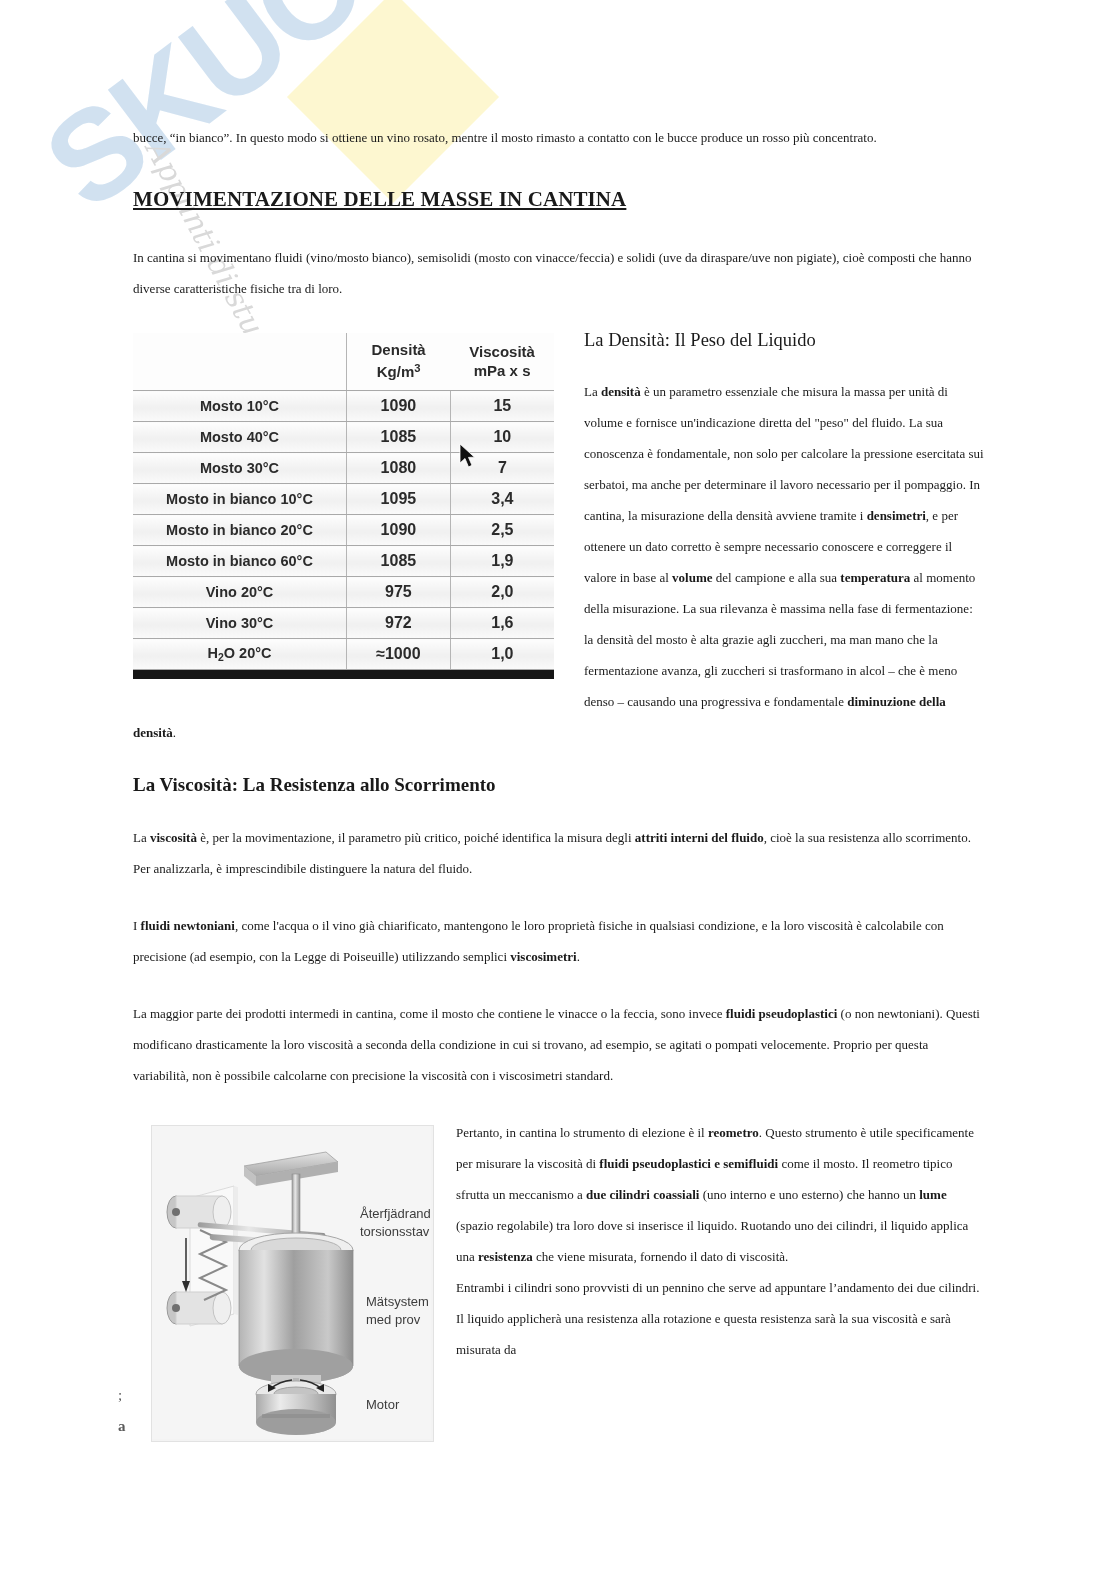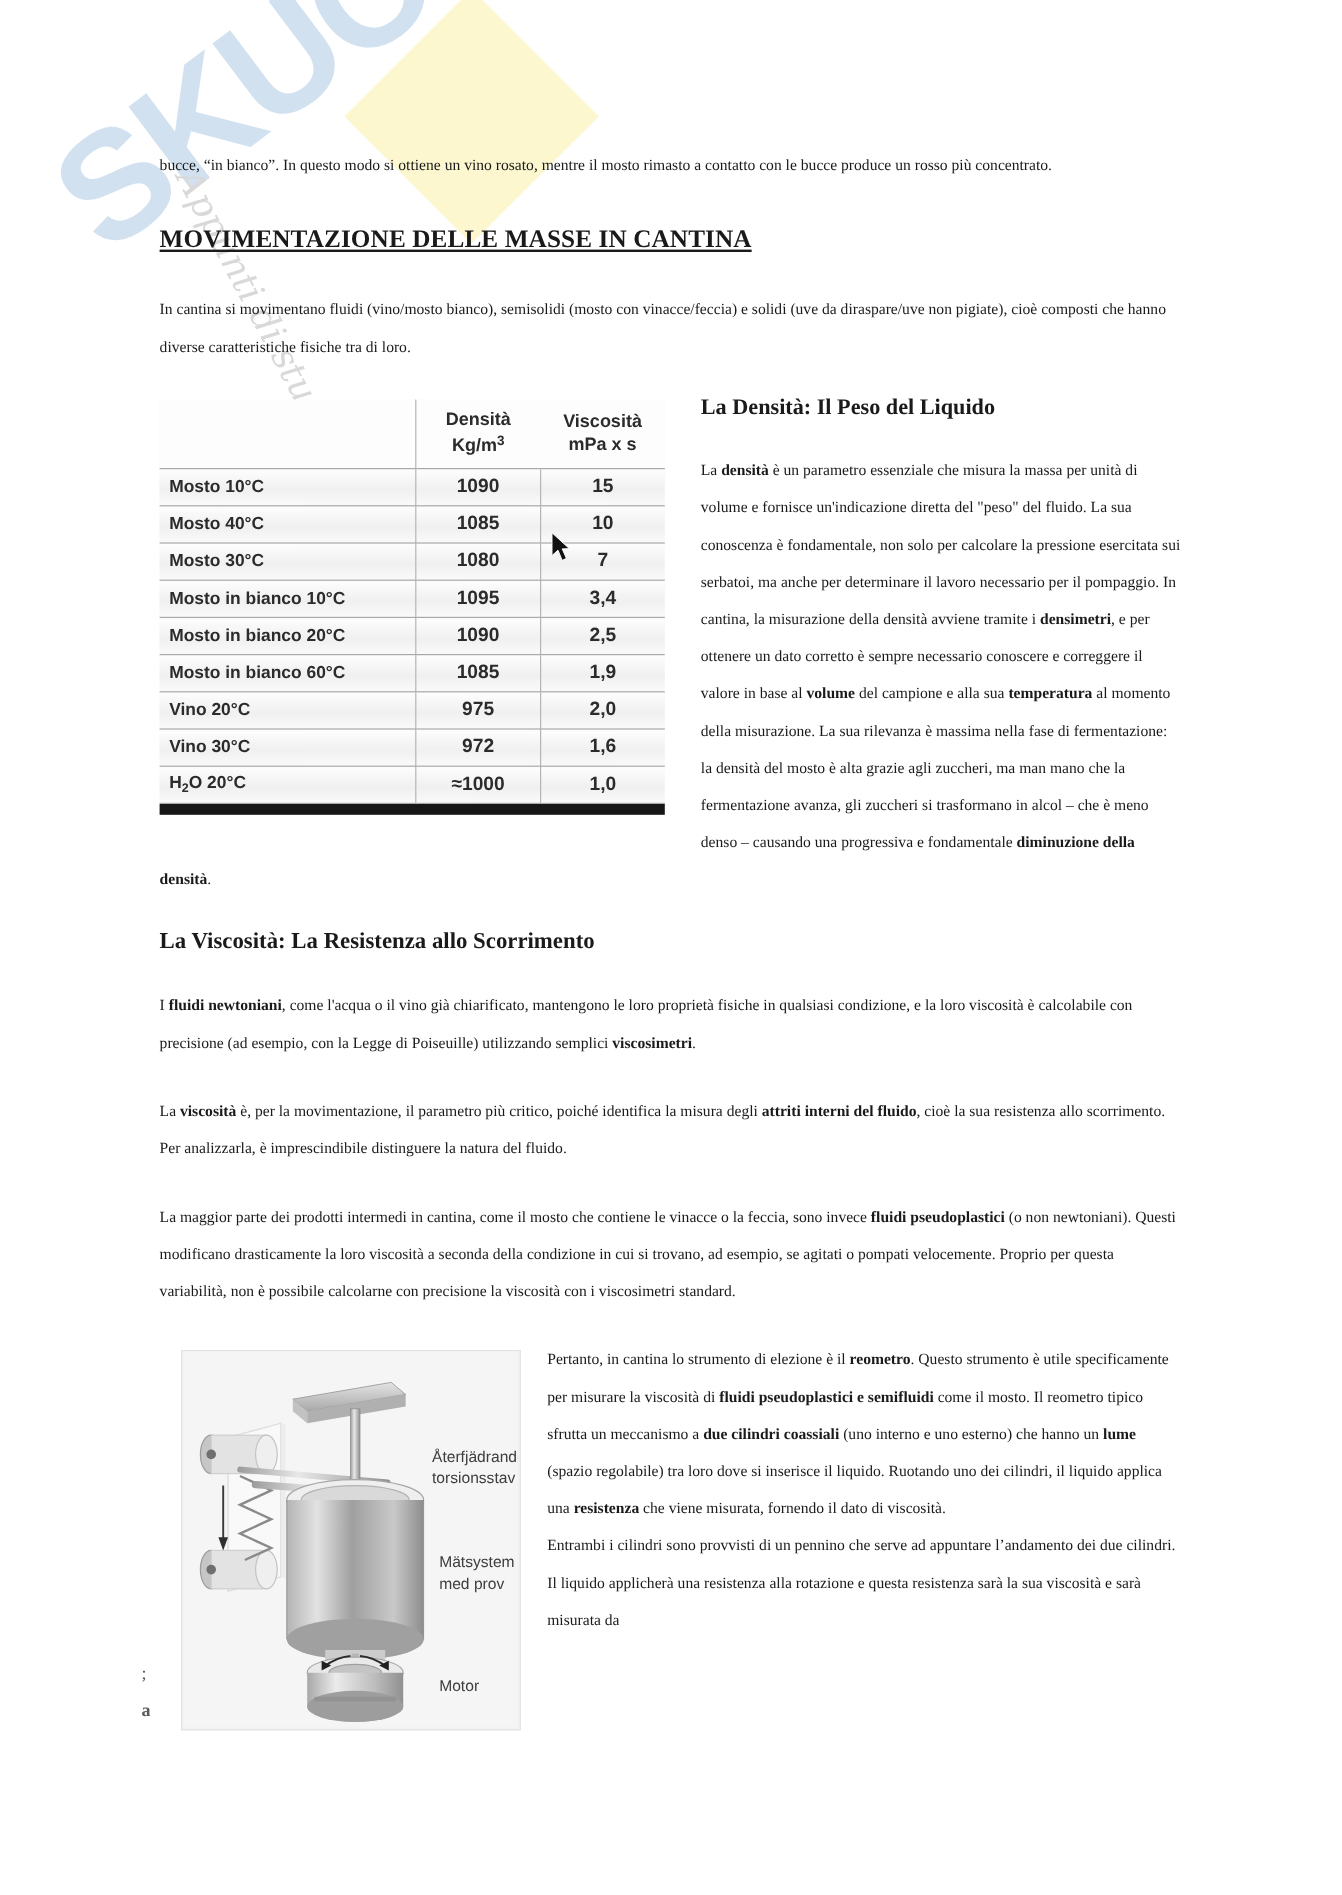--- a/index.html
+++ b/index.html
@@ -85,21 +85,21 @@
 
   h1.section {
     font-size: 21px;
     font-weight: bold;
     margin: 34px 0 30px 0;
     letter-spacing: .1px;
     text-decoration: underline;
   }
   h2.sub {
     font-size: 18.5px;
-    font-weight: bold;
+    font-weight: normal;
     margin: 0 0 25px 0;
   }
   h2.sub-inline {
     font-size: 19px;
     font-weight: bold;
     margin: 0 0 26px 0;
   }
 
   
   .table-figure {
@@ -128,21 +128,21 @@
     border-top: none;
     text-align: center;
     padding: 7px 4px 9px 4px;
     font-size: 15px;
     line-height: 19px;
     background: #fdfdfd;
   }
   table.densities thead th.lbl-head { border-bottom: 1px solid #a9a9a9; }
   table.densities th.col-label,
   table.densities td.col-label {
-    text-align: left;
+    text-align: center;
     width: 205px;
     border-right: 1px solid #b5b5b5;
   }
   table.densities td.num {
     text-align: center;
     font-size: 16px;
   }
   table.densities td.v-dens { border-right: 1px solid #b5b5b5; width: 107px; }
   .table-blackbar {
     height: 9px;
@@ -272,22 +272,22 @@
       </table>
       <div class="table-blackbar"></div>
     </div>
 
     <h2 class="sub">La Densità: Il Peso del Liquido</h2>
     <p class="body" id="density-par">La <b>densità</b> è un parametro essenziale che misura la massa per unità di volume e fornisce un'indicazione diretta del "peso" del fluido. La sua conoscenza è fondamentale, non solo per calcolare la pressione esercitata sui serbatoi, ma anche per determinare il lavoro necessario per il pompaggio. In cantina, la misurazione della densità avviene tramite i <b>densimetri</b>, e per ottenere un dato corretto è sempre necessario conoscere e correggere il valore in base al <b>volume</b> del campione e alla sua <b>temperatura</b> al momento della misurazione. La sua rilevanza è massima nella fase di fermentazione: la densità del mosto è alta grazie agli zuccheri, ma man mano che la fermentazione avanza, gli zuccheri si trasformano in alcol – che è meno denso – causando una progressiva e fondamentale <b>diminuzione della densità</b>.</p>
 
     <div class="clear"></div>
 
     <h2 class="sub-inline">La Viscosità: La Resistenza allo Scorrimento</h2>
+    <p class="body" id="visc-p1">La <b>viscosità</b> è, per la movimentazione, il parametro più critico, poiché identifica la misura degli <b>attriti interni del fluido</b>, cioè la sua resistenza allo scorrimento. Per analizzarla, è imprescindibile distinguere la natura del fluido.</p>
     <p class="body" id="visc-p2">I <b>fluidi newtoniani</b>, come l'acqua o il vino già chiarificato, mantengono le loro proprietà fisiche in qualsiasi condizione, e la loro viscosità è calcolabile con precisione (ad esempio, con la Legge di Poiseuille) utilizzando semplici <b>viscosimetri</b>.</p>
-    <p class="body" id="visc-p1">La <b>viscosità</b> è, per la movimentazione, il parametro più critico, poiché identifica la misura degli <b>attriti interni del fluido</b>, cioè la sua resistenza allo scorrimento. Per analizzarla, è imprescindibile distinguere la natura del fluido.</p>
     <p class="body" id="visc-p3">La maggior parte dei prodotti intermedi in cantina, come il mosto che contiene le vinacce o la feccia, sono invece <b>fluidi pseudoplastici</b> (o non newtoniani). Questi modificano drasticamente la loro viscosità a seconda della condizione in cui si trovano, ad esempio, se agitati o pompati velocemente. Proprio per questa variabilità, non è possibile calcolarne con precisione la viscosità con i viscosimetri standard.</p>
 
     <div class="figure-rheometer">
       <svg width="279" height="313" viewBox="0 0 279 313">
         <defs>
           <linearGradient id="cylGrad" x1="0" y1="0" x2="1" y2="0">
             <stop offset="0%" stop-color="#b4b4b4"></stop>
             <stop offset="22%" stop-color="#e2e2e2"></stop>
             <stop offset="48%" stop-color="#9f9f9f"></stop>
             <stop offset="78%" stop-color="#c9c9c9"></stop>

